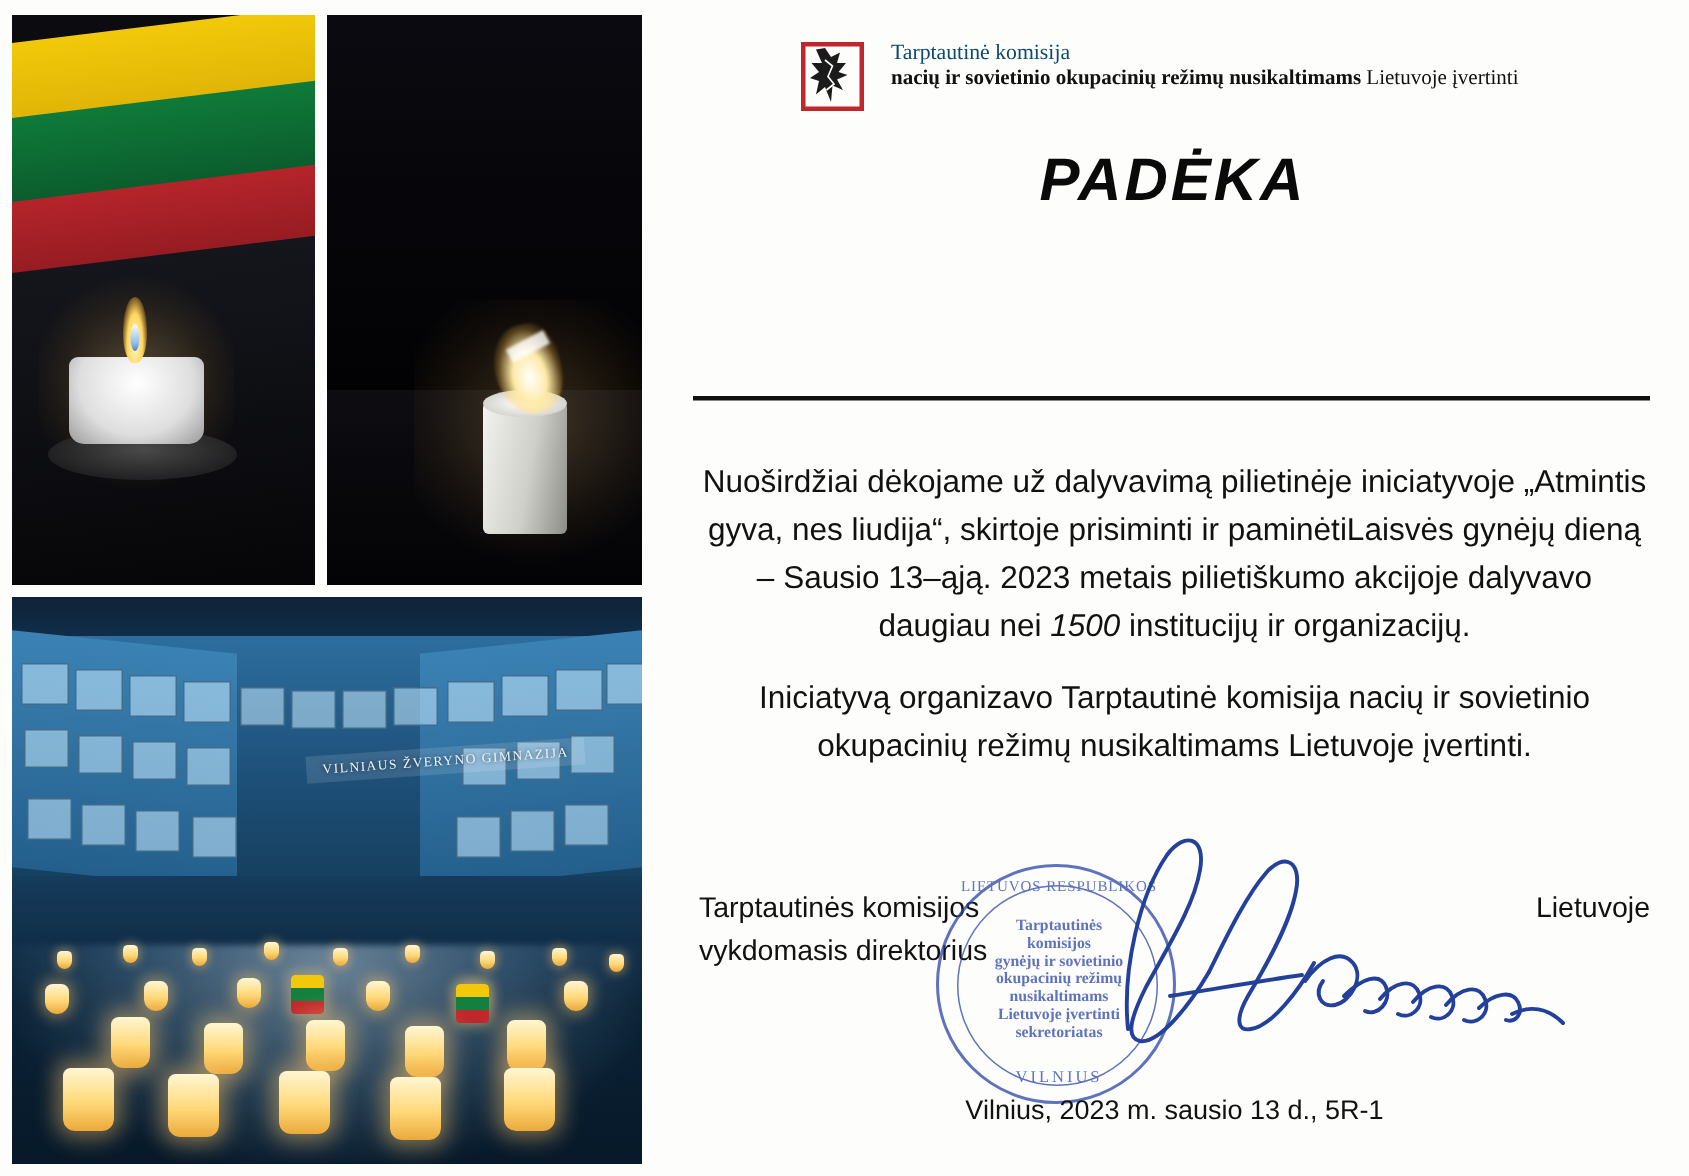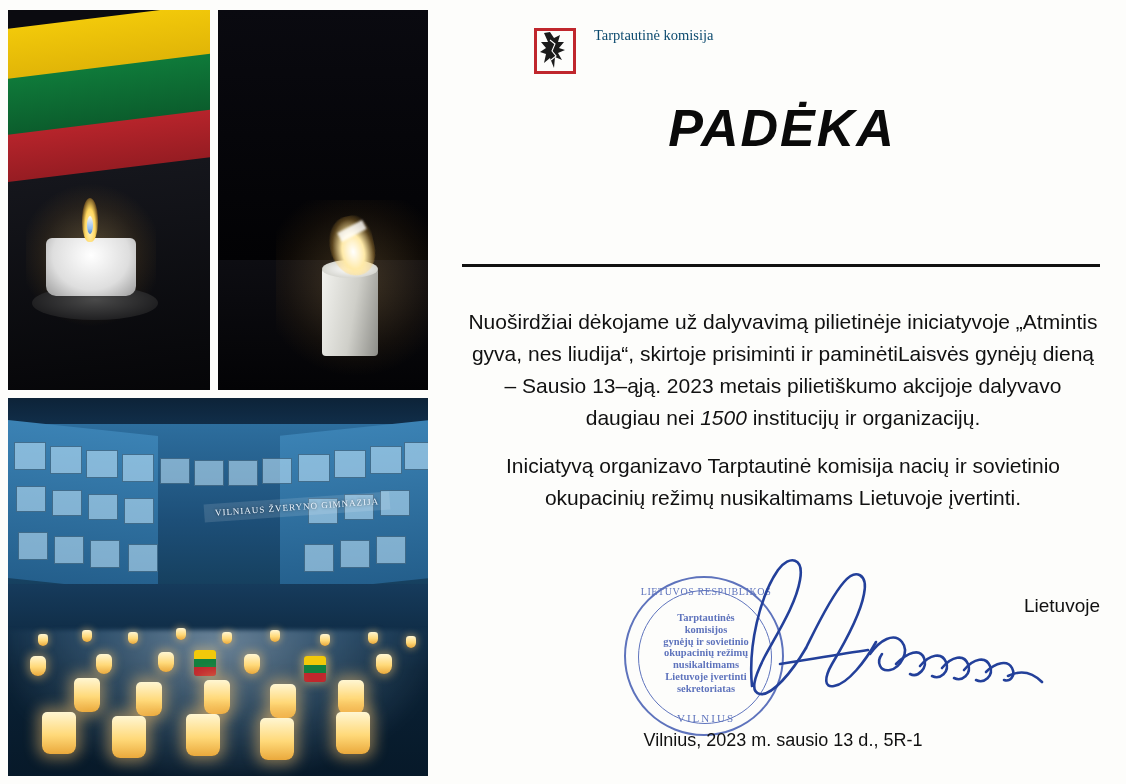--- a/index.html
+++ b/index.html
@@ -295,21 +295,21 @@
 
   .title {
     position: absolute;
     left: 0;
     top: 98px;
     width: 660px;
     text-align: center;
     font-family: "Liberation Sans", sans-serif;
     font-weight: bold;
     font-style: italic;
-    font-size: 52px;
+    font-size: 40px;
     letter-spacing: 2px;
     color: #0a0a0a;
   }
 
   .rule {
     position: absolute;
     left: 10px;
     top: 264px;
     width: 638px;
     height: 3px;
@@ -523,33 +523,38 @@
     <div class="logo-row">
       <div class="logo-mark">
         <div class="logo-red-frame"></div>
         <svg class="logo-bird" viewBox="0 0 34 42" xmlns="http://www.w3.org/2000/svg">
           <path d="M6 3 L12 2 L16 8 L22 5 L20 12 L26 12 L21 18 L27 20 L20 23 L24 30 L17 27 L16 38 L12 28 L6 33 L8 24 L2 22 L8 18 L3 12 L10 12 Z" fill="#1b1b1b"></path>
           <path d="M12 10 L17 14 L14 21 L18 26 L13 30" fill="none" stroke="#ffffff" stroke-width="1.1"></path>
         </svg>
       </div>
       <div class="logo-text">
         <div class="logo-line1">Tarptautinė komisija</div>
+        <div class="logo-line2"><b>nacių ir sovietinio okupacinių režimų nusikaltimams</b><span class="thin"> Lietuvoje įvertinti</span></div>
       </div>
     </div>
 
     <div class="title">PADĖKA</div>
 
     <div class="rule"></div>
 
     <div class="body-text">
       <p><span>Nuoširdžiai dėkojame už dalyvavimą pilietinėje iniciatyvoje „Atmintis gyva, nes liudija“, skirtoje prisiminti ir paminėtiLaisvės gynėjų dieną – Sausio 13–ąją. 2023 metais pilietiškumo akcijoje dalyvavo daugiau nei </span><span class="emph">1500</span><span> institucijų ir organizacijų.</span></p>
       <p>Iniciatyvą organizavo Tarptautinė komisija nacių ir sovietinio okupacinių režimų nusikaltimams Lietuvoje įvertinti.</p>
     </div>
 
     <div class="sign-row">
+      <div class="sign-left">
+        <div>Tarptautinės komisijos</div>
+        <div>vykdomasis direktorius</div>
+      </div>
       <div class="sign-right">
         <div>Lietuvoje</div>
       </div>
     </div>
 
     <div class="stamp">
       <div class="inner-ring"></div>
       <div class="arc-top">LIETUVOS RESPUBLIKOS</div>
       <div class="core">
         <div>Tarptautinės</div>

